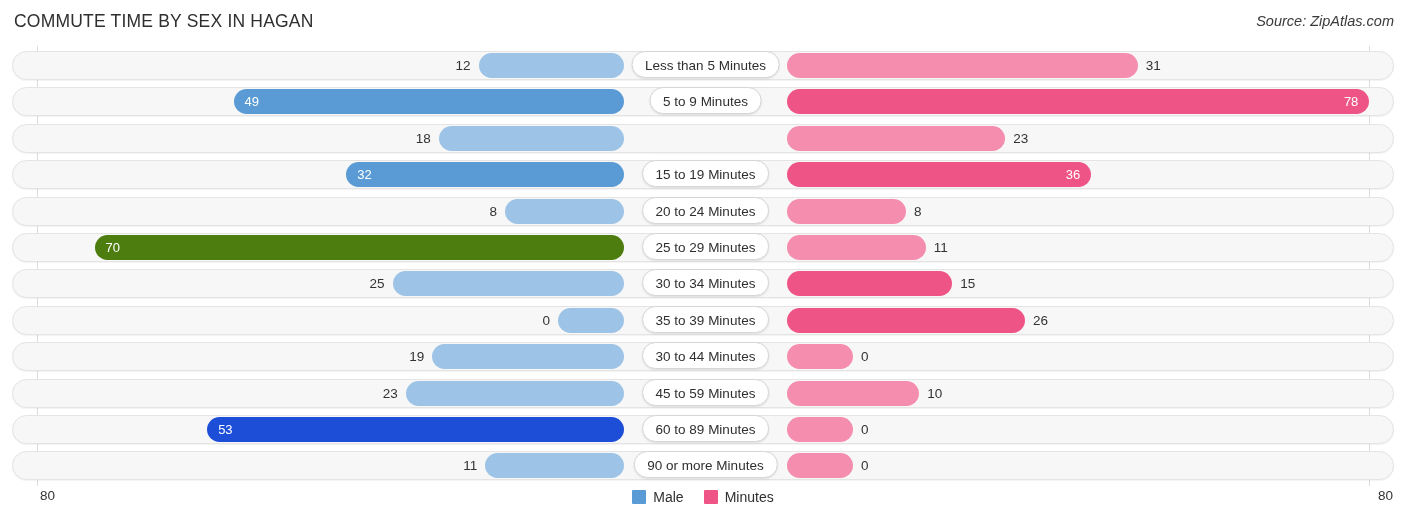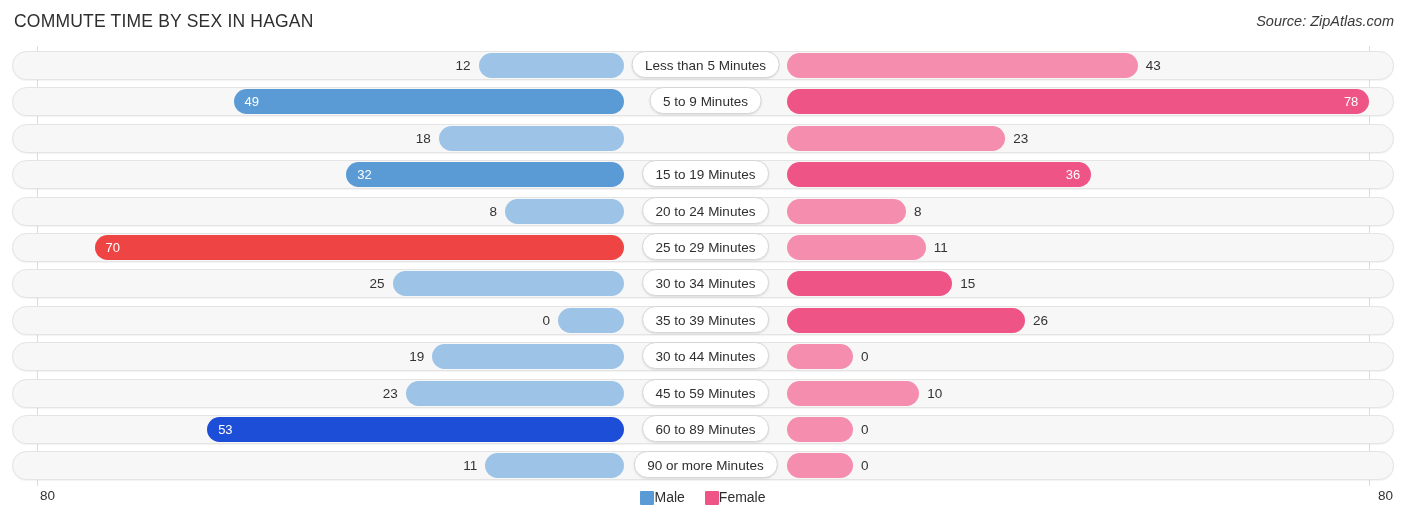--- a/index.html
+++ b/index.html
@@ -148,22 +148,22 @@
     left: 0;
     top: 3px;
     width: 1406px;
     display: flex;
     justify-content: center;
     align-items: center;
     gap: 20px;
   }
   .legend-item {
     display: flex;
-    align-items: flex-end;
-    gap: 0;
+    align-items: center;
+    gap: 7px;
   }
   .legend-swatch {
     width: 14px;
     height: 14px;
     border-radius: 1px;
     display: inline-block;
   }
   .legend-text {
     font-size: 14px;
     color: #2f2f2f;
@@ -178,21 +178,21 @@
 </div>
 
 <div id="plot">
   <div class="gridline" id="gridline-left"></div>
   <div class="gridline" id="gridline-right"></div>
   <div id="rows-container">
       <div class="row" style="top: 5px;">
         <div class="bar male" style="left: 465.56px; width: 145.44px; background: rgb(157, 195, 230);"></div>
         <div class="bar-outer-label outer-left" style="right: 0px; left: 405.56px; width: 52px;">12</div>
         <div class="bar female" style="left: 774px; width: 350.66px; background: rgb(245, 141, 175);"></div>
-        <div class="bar-outer-label outer-right" style="left: 1132.66px; width: 52px;">43</div>
+        <div class="bar-outer-label outer-right" style="left: 1132.66px; width: 52px;">31</div>
         <div class="cat-pill" style="left: 692.5px;">Less than 5 Minutes</div>
       </div>
       <div class="row" style="top: 41.4px;">
         <div class="bar male" style="left: 220.62px; width: 390.38px; background: rgb(90, 155, 213);">
           <span class="bar-inner-label">49</span>
         </div>
         <div class="bar female" style="left: 774px; width: 582.36px; background: rgb(238, 85, 134);">
           <span class="bar-inner-label">78</span>
         </div>
         <div class="cat-pill" style="left: 692.5px;">5 to 9 Minutes</div>
@@ -213,21 +213,21 @@
         <div class="cat-pill" style="left: 692.5px;">15 to 19 Minutes</div>
       </div>
       <div class="row" style="top: 150.6px;">
         <div class="bar male" style="left: 492.04px; width: 118.96px; background: rgb(157, 195, 230);"></div>
         <div class="bar-outer-label outer-left" style="right: 0px; left: 432.04px; width: 52px;">8</div>
         <div class="bar female" style="left: 774px; width: 118.96px; background: rgb(245, 141, 175);"></div>
         <div class="bar-outer-label outer-right" style="left: 900.96px; width: 52px;">8</div>
         <div class="cat-pill" style="left: 692.5px;">20 to 24 Minutes</div>
       </div>
       <div class="row" style="top: 187px;">
-        <div class="bar male" style="left: 81.6px; width: 529.4px; background: #ef4444;">
+        <div class="bar male" style="left: 81.6px; width: 529.4px; background: #4d7c0f;">
           <span class="bar-inner-label">70</span>
         </div>
         <div class="bar female" style="left: 774px; width: 138.82px; background: rgb(245, 141, 175);"></div>
         <div class="bar-outer-label outer-right" style="left: 920.82px; width: 52px;">11</div>
         <div class="cat-pill" style="left: 692.5px;">25 to 29 Minutes</div>
       </div>
       <div class="row" style="top: 223.4px;">
         <div class="bar male" style="left: 379.5px; width: 231.5px; background: rgb(157, 195, 230);"></div>
         <div class="bar-outer-label outer-left" style="right: 0px; left: 319.5px; width: 52px;">25</div>
         <div class="bar female" style="left: 774px; width: 165.3px; background: rgb(238, 85, 134);"></div>
@@ -276,16 +276,16 @@
 <div id="footer">
   <div class="axis-tick" id="axis-tick-left">80</div>
   <div class="axis-tick" id="axis-tick-right">80</div>
   <div id="legend">
       <div class="legend-item">
         <span class="legend-swatch" style="background: rgb(90, 155, 213);"></span>
         <span class="legend-text">Male</span>
       </div>
       <div class="legend-item">
         <span class="legend-swatch" style="background: rgb(238, 85, 134);"></span>
-        <span class="legend-text">Female</span>
+        <span class="legend-text">Minutes</span>
       </div>
     </div>
 </div>
 
 </body></html>

